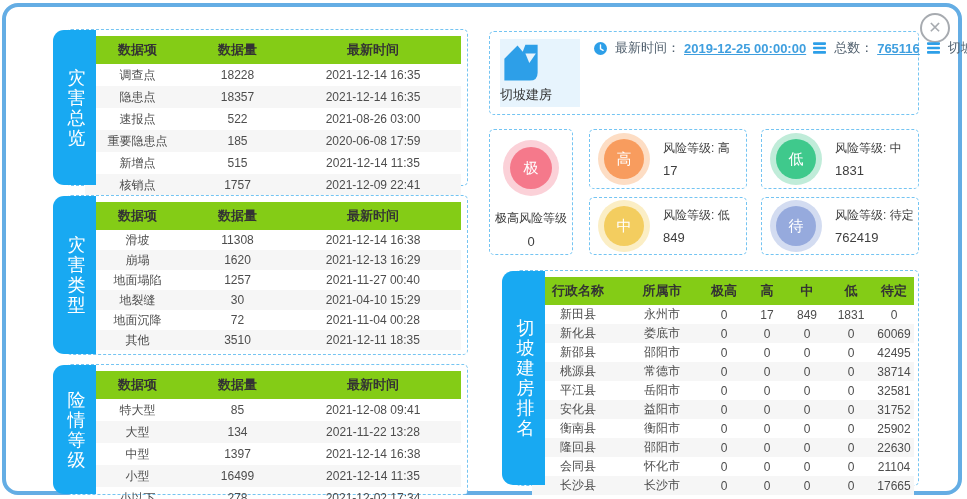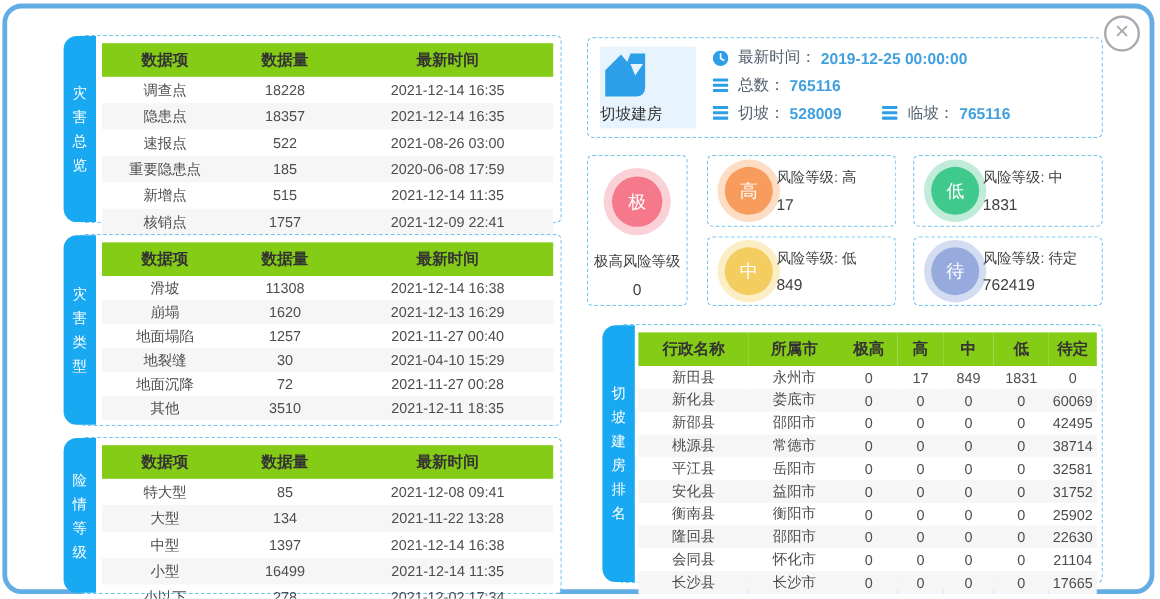--- a/index.html
+++ b/index.html
@@ -5,23 +5,23 @@
   html,body{margin:0;padding:0;background:#fff;font-family:"Liberation Sans","DejaVu Sans",sans-serif;}
   .stage{position:relative;width:967px;height:499px;overflow:hidden;}
   .frame{position:absolute;left:2px;top:3px;width:960px;height:492px;background:#fff;
          border:4px solid #64ade4;border-radius:16px;box-sizing:border-box;}
   
   .close{position:absolute;top:6px;right:8px;width:30px;height:30px;border-radius:50%;
          border:2px solid #a7abb0;background:transparent;color:#a7abb0;font-size:16px;line-height:26px;
          text-align:center;cursor:pointer;padding:0;}
   
   .panel{position:absolute;border:1px dashed #74c4f2;border-radius:5px;background:#fff;box-sizing:border-box;}
-  .tab{position:absolute;left:-14px;top:0;bottom:0;width:27px;background:#18a9f2;color:#fff;
+  .tab{position:absolute;left:-14px;top:0;bottom:0;width:43px;background:#18a9f2;color:#fff;
        border-radius:11px 0 0 11px;display:flex;align-items:center;justify-content:center;
-       font-size:12px;line-height:20px;text-align:center;box-sizing:border-box;padding:0 6px;
+       font-size:18px;line-height:20px;text-align:center;box-sizing:border-box;padding:0 6px;
        word-break:break-all;letter-spacing:0;}
   .tab-inner{width:14px;word-break:break-all;}
   
   table{border-collapse:collapse;margin:6px 4px 4px 18px;width:376px;table-layout:fixed;}
   th{background:#84cc16;color:#333;font-size:13px;font-weight:600;height:26px;text-align:center;}
   td{color:#4d4d4d;font-size:12px;text-align:center;}
   .lp td{height:20px;}
   .lp-mid td{height:18px;}
   tbody tr:nth-child(even){background:#f6f6f6;}
   .lp col:nth-child(1){width:105px}.lp col:nth-child(2){width:95px}.lp col:nth-child(3){width:176px}
@@ -31,41 +31,41 @@
   .rank col:nth-child(1){width:92px}.rank col:nth-child(2){width:76px}.rank col:nth-child(3){width:48px}
   .rank col:nth-child(4){width:38px}.rank col:nth-child(5){width:42px}.rank col:nth-child(6){width:46px}
   .rank col:nth-child(7){width:40px}
   
   .info{position:absolute;left:483px;top:24px;width:430px;height:84px;border:1px dashed #74c4f2;
         border-radius:5px;box-sizing:border-box;}
   .iconbox{position:absolute;left:10px;top:7px;width:80px;height:68px;background:#e7f4fd;
            display:flex;flex-direction:column;align-items:flex-start;justify-content:flex-end;}
   .iconbox svg{margin-bottom:2px;}
   .iconbox-label{font-size:13px;color:#333;padding-bottom:3px;}
-  .stats{position:absolute;left:104px;top:8px;right:8px;display:flex;flex-direction:column;gap:7px;}
+  .stats{position:absolute;left:104px;top:8px;right:8px;display:flex;flex-direction:row;gap:7px;}
   .srow{display:flex;align-items:center;height:16px;}
   .srow svg{flex:0 0 auto;margin-right:8px;}
   .slabel{font-size:13px;color:#51606e;margin-right:4px;white-space:nowrap;}
-  .sval{font-size:13px;font-weight:bold;color:#3f9fdf;white-space:nowrap;}
+  .sval{font-size:13px;font-weight:bold;color:#3f9fdf;white-space:nowrap;text-decoration:underline;}
   .sgap{width:34px;}
   
   .xcard{position:absolute;left:483px;top:122px;width:84px;height:126px;border:1px dashed #74c4f2;
          border-radius:5px;box-sizing:border-box;display:flex;flex-direction:column;align-items:center;}
   .badge{border-radius:50%;color:#fff;display:flex;align-items:center;justify-content:center;font-size:15px;}
   .b-extreme{width:42px;height:42px;margin-top:17px;background:#f5798b;box-shadow:0 0 0 7px #fbd1d8;}
   .xlabel{margin-top:21px;font-size:12px;color:#3e3e3e;white-space:nowrap;}
   .xval{margin-top:7px;font-size:13px;color:#3e3e3e;}
   .rcard{position:absolute;width:158px;height:60px;border:1px dashed #74c4f2;border-radius:5px;
          box-sizing:border-box;display:flex;align-items:center;padding-left:14px;}
   .rbadge{width:40px;height:40px;flex:0 0 auto;}
   .b-high{background:#f89c5e;box-shadow:0 0 0 6px #fdddc4;}
   .b-low{background:#3fc98c;box-shadow:0 0 0 6px #c0ecd9;}
   .b-mid{background:#f3cd5f;box-shadow:0 0 0 6px #fbeec5;}
   .b-wait{background:#96aadd;box-shadow:0 0 0 6px #d3dcf1;}
-  .rtext{margin-left:3px;}
+  .rtext{margin-left:19px;}
   .rlabel{font-size:12px;color:#3e3e3e;white-space:nowrap;}
   .rval{font-size:13px;color:#3e3e3e;margin-top:6px;}
   
   .p0{left:60px;top:22px;width:402px;height:157px;}
   .p1{left:60px;top:188px;width:402px;height:160px;}
   .p2{left:60px;top:357px;width:402px;height:131px;}
   .rank{left:509px;top:263px;width:404px;height:216px;}
 </style>
 </head>
 <body>
@@ -163,21 +163,21 @@
               <td>2021-11-27 00:40</td>
             </tr>
             <tr>
               <td>地裂缝</td>
               <td>30</td>
               <td>2021-04-10 15:29</td>
             </tr>
             <tr>
               <td>地面沉降</td>
               <td>72</td>
-              <td>2021-11-27 00:28</td>
+              <td>2021-11-04 00:28</td>
             </tr>
             <tr>
               <td>其他</td>
               <td>3510</td>
               <td>2021-12-11 18:35</td>
             </tr>
           </tbody>
       </table>
     </section>
 

